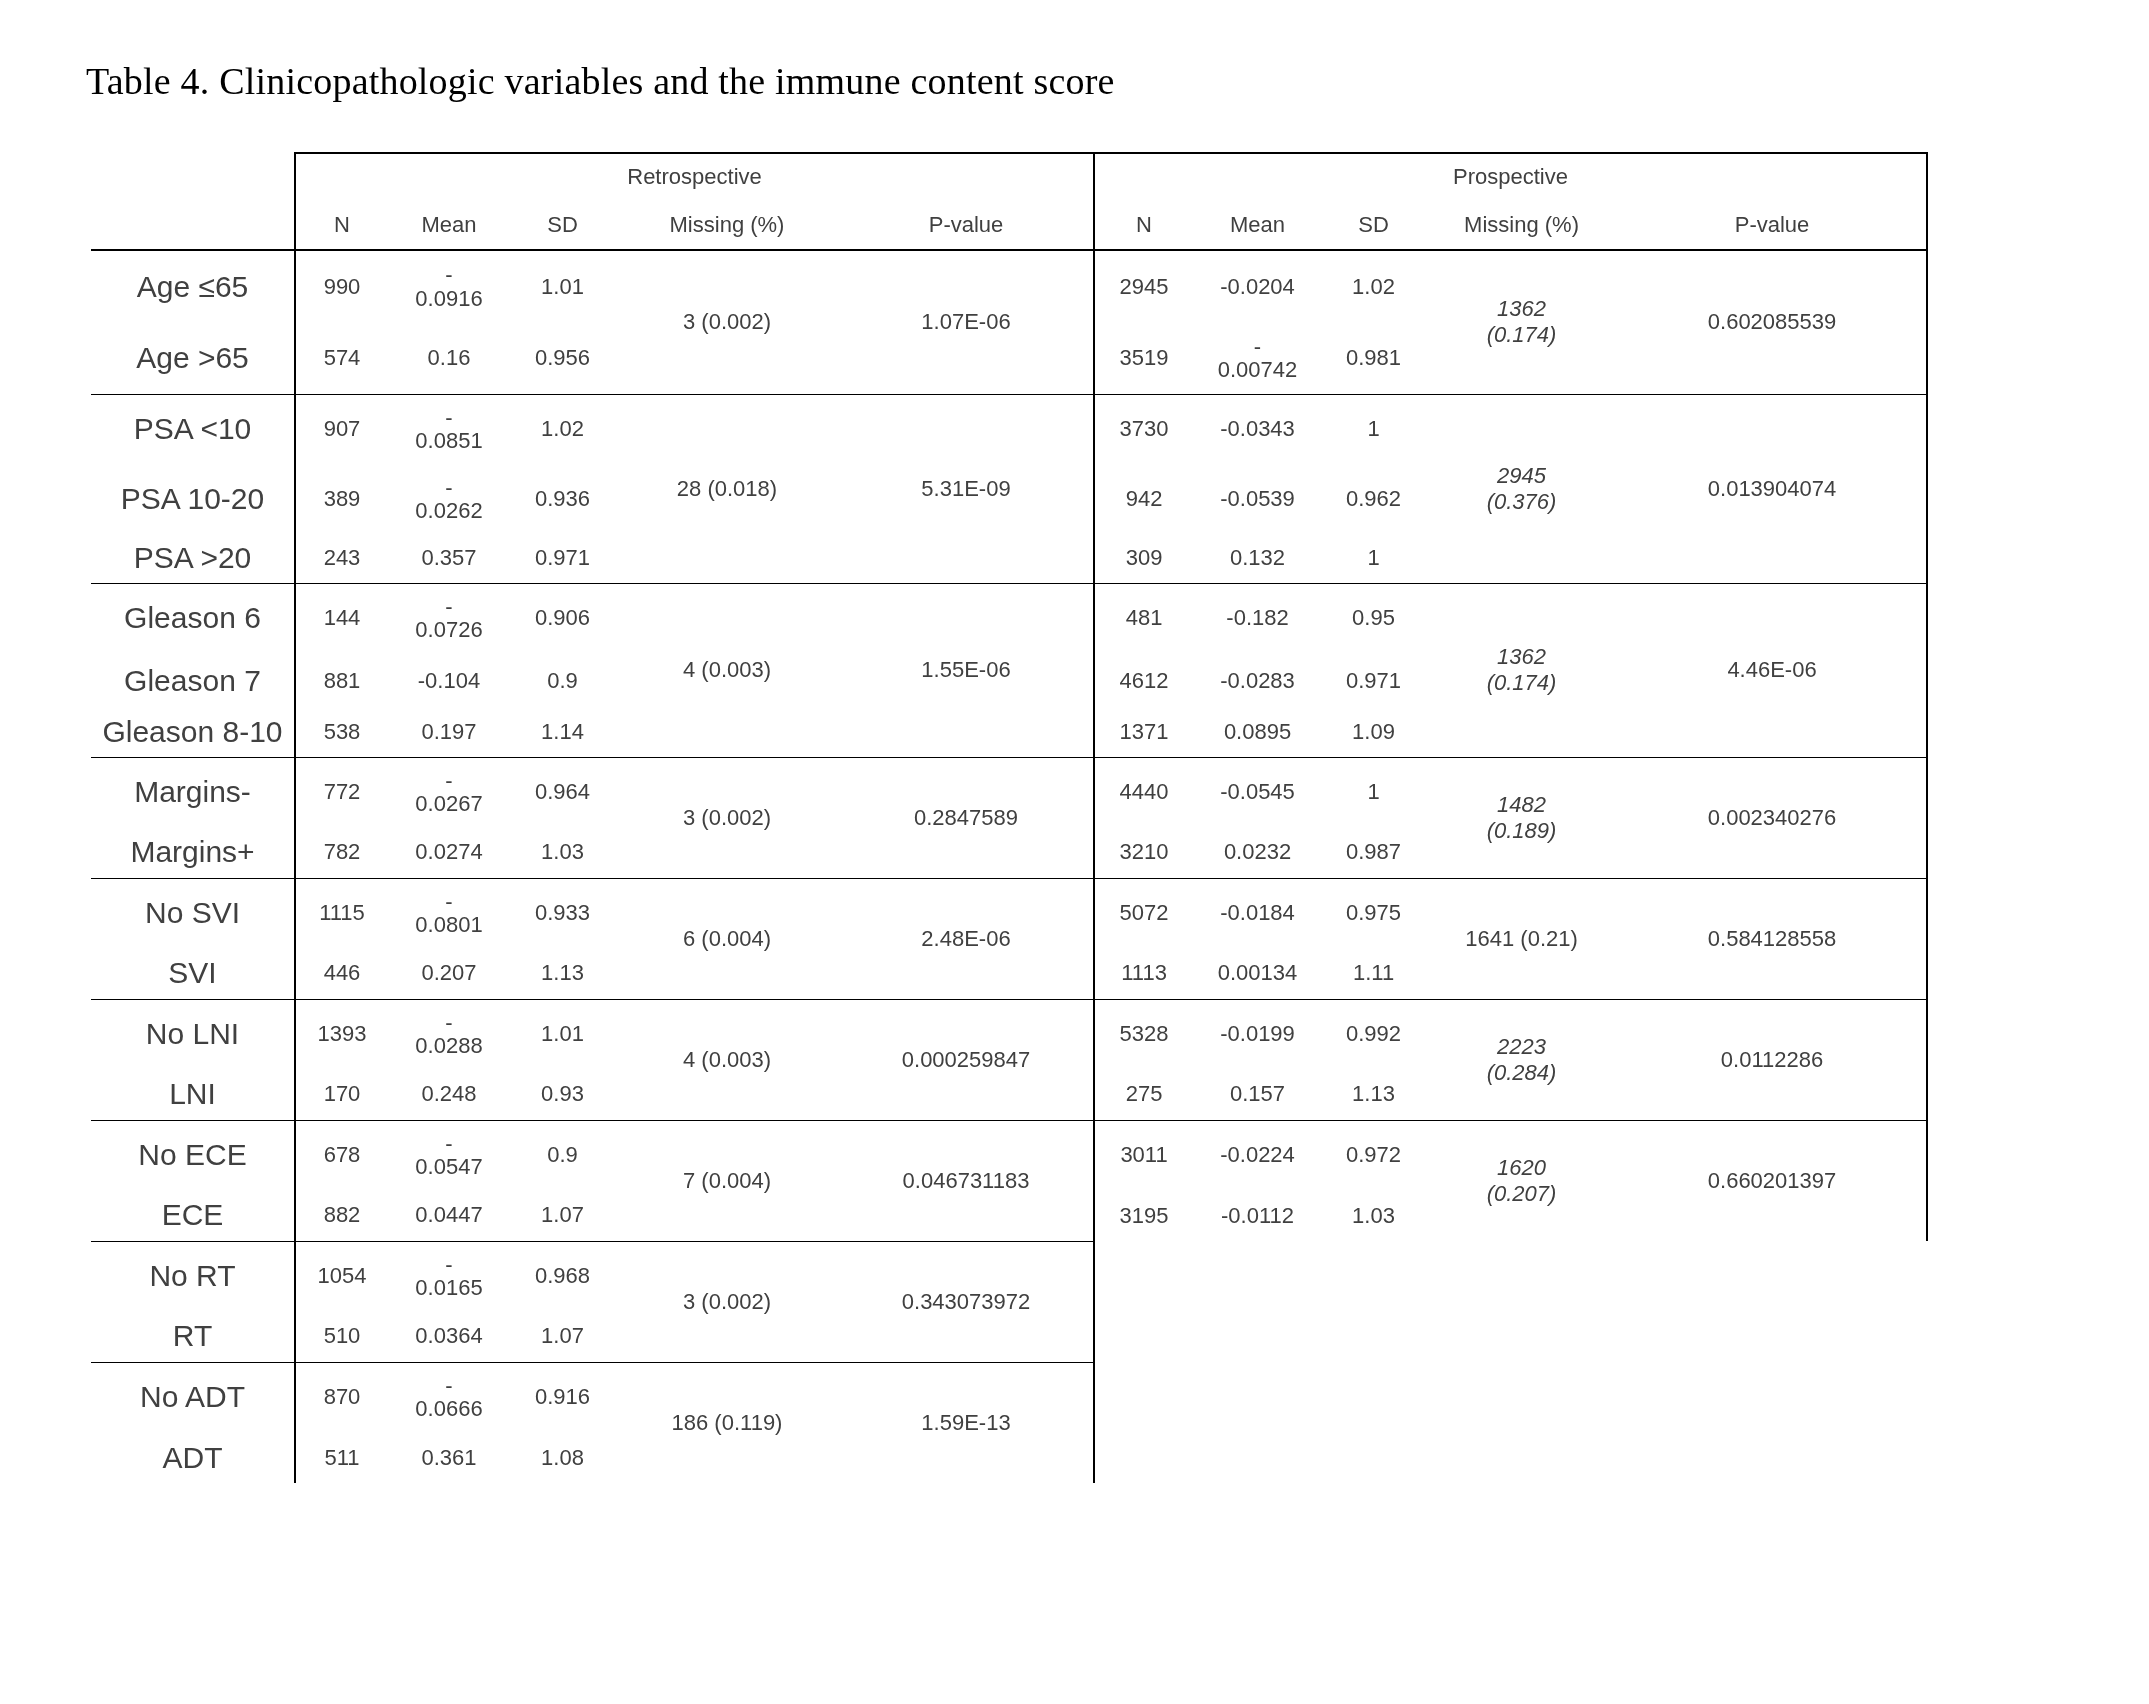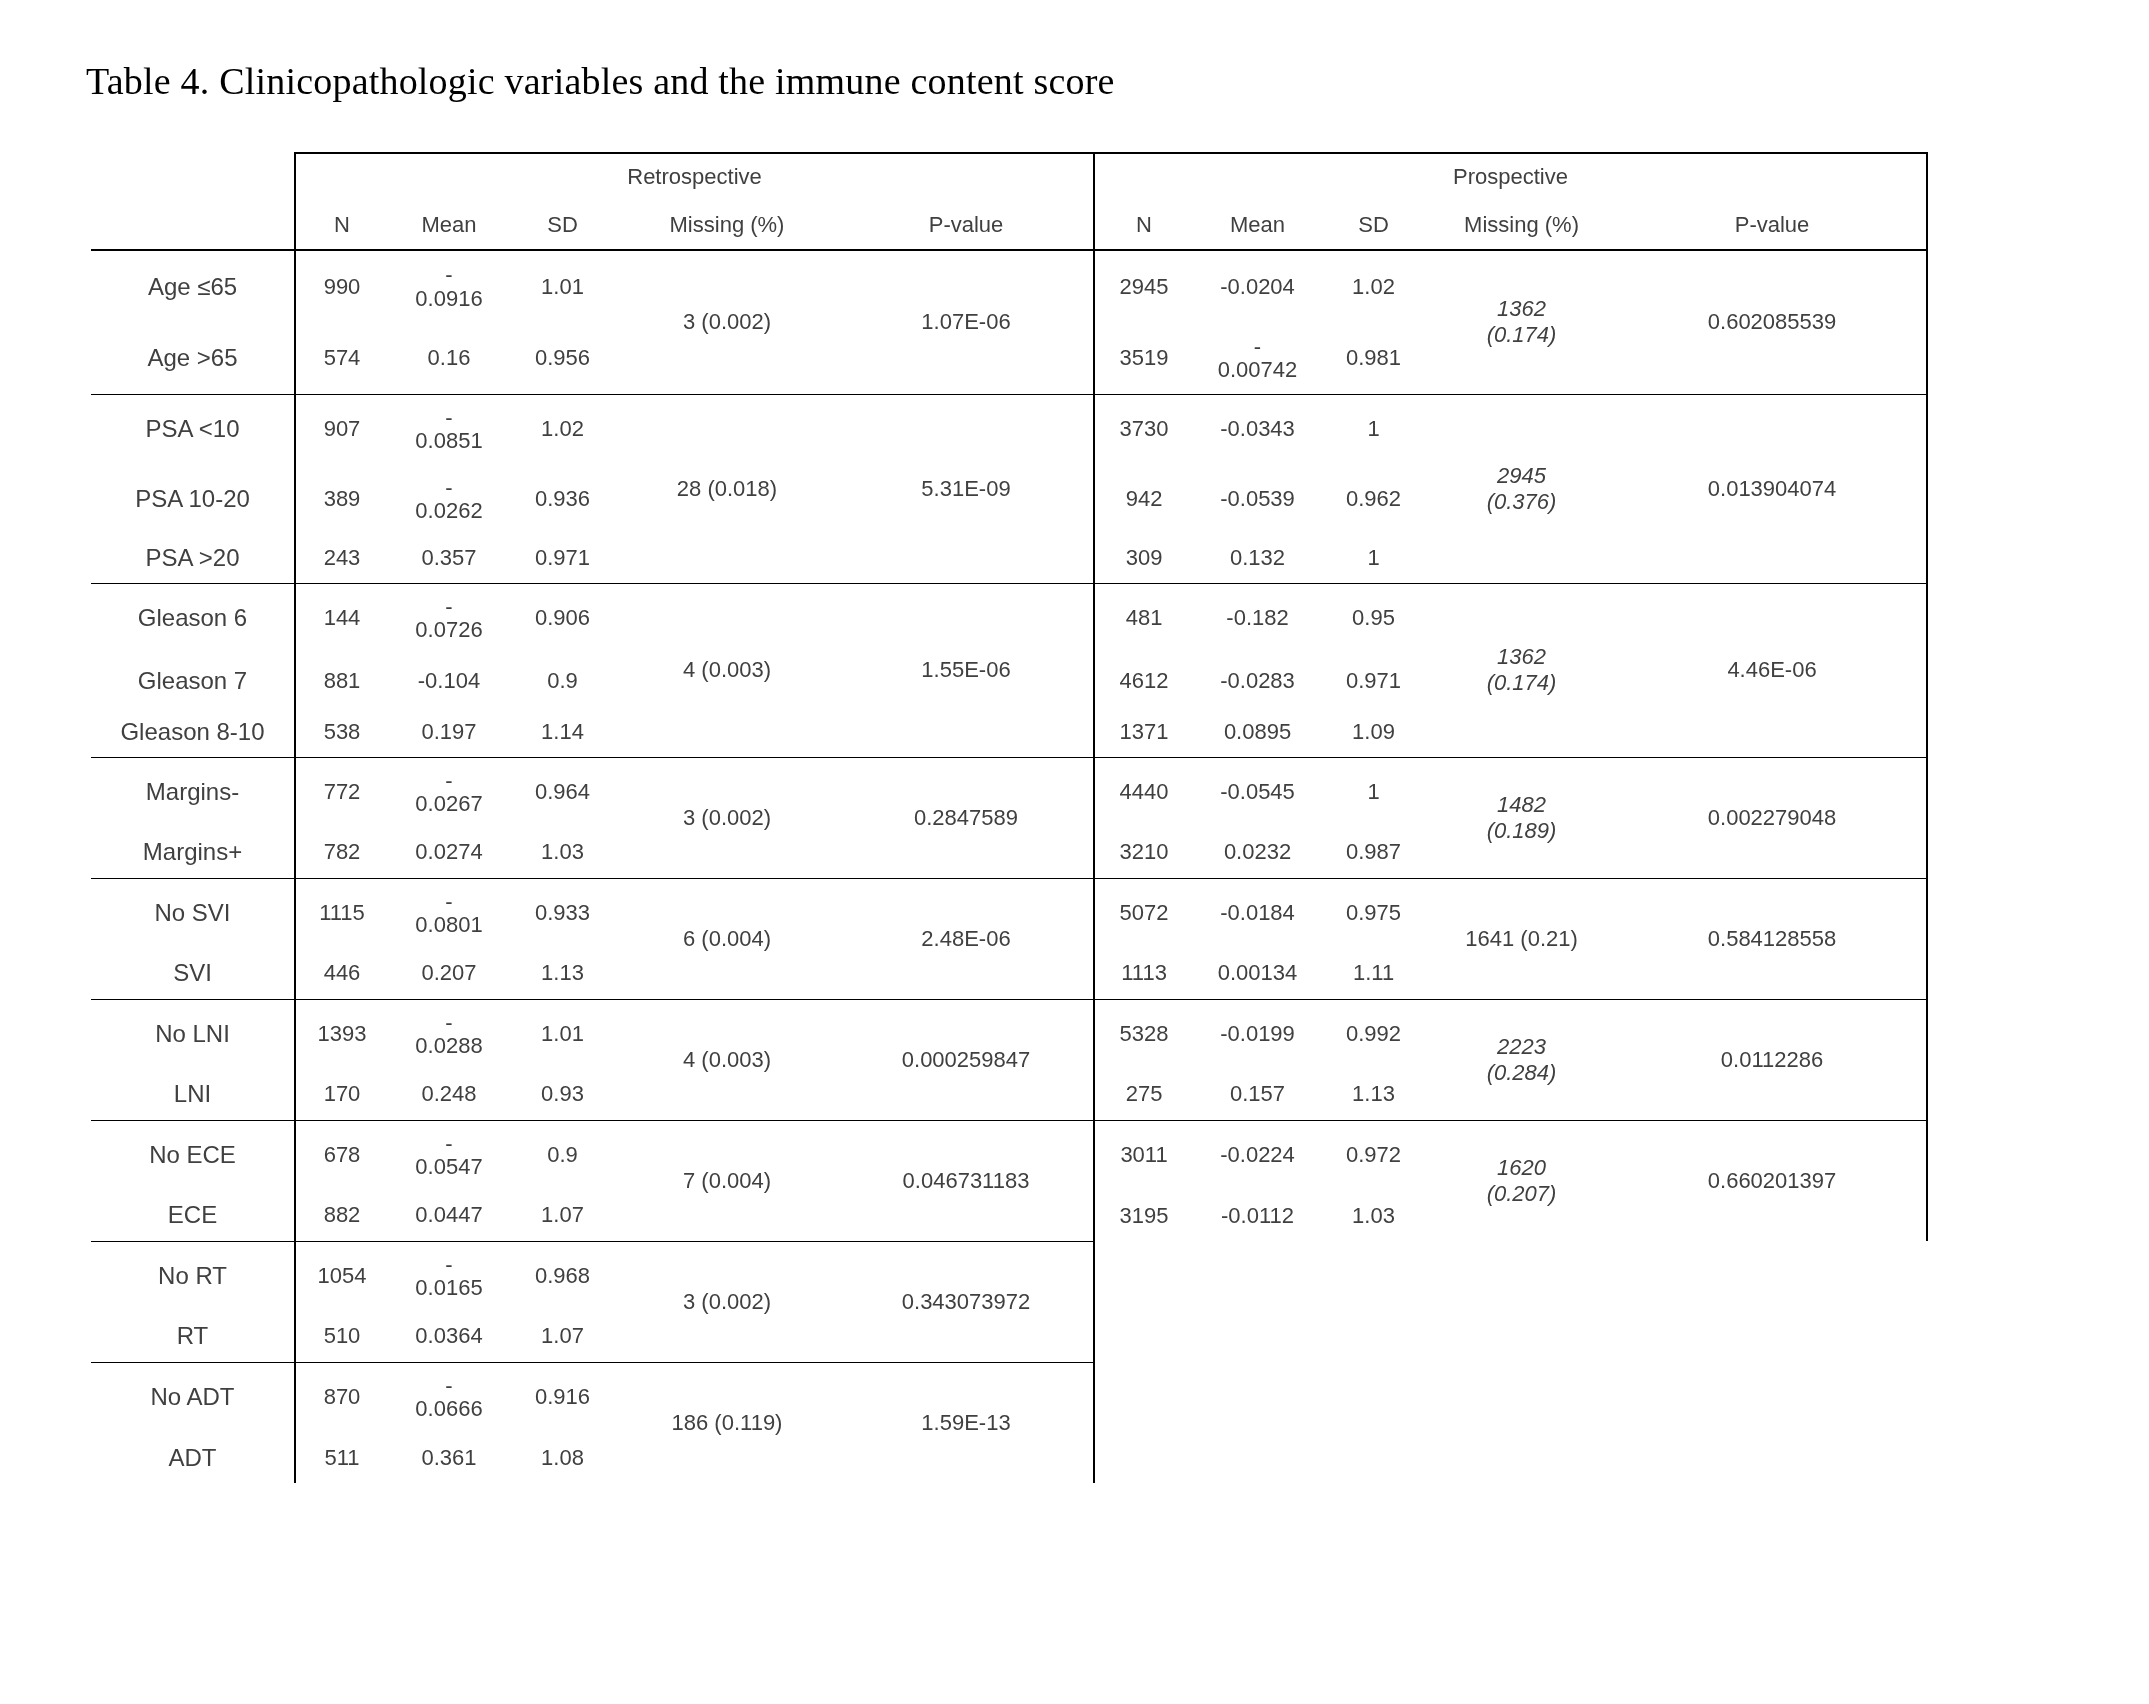--- a/index.html
+++ b/index.html
@@ -79,21 +79,21 @@
     height: 46px;
     line-height: 46px;
   }
   .col-head {
     font-size: 22px;
     height: 49px;
     line-height: 49px;
   }
   .rowlabel {
     text-align: center;
-    font-size: 24px;
+    font-size: 30px;
     white-space: nowrap;
   }
   .cellval {
     font-size: 22px;
     white-space: nowrap;
   }
   .tall { height: 72px; }
   .mid  { height: 70px; }
 
   
@@ -297,21 +297,21 @@
         <td class="cellval bd-right bd-top-thin" rowspan="2">0.2847589</td>
         <td class="cellval bd-top-thin">4440</td>
         <td class="cellval bd-top-thin">-0.0545</td>
         <td class="cellval bd-top-thin">1</td>
         <td class="cellval bd-top-thin" rowspan="2">
           <span class="stack2">
             <span>1482</span>
             <span>(0.189)</span>
           </span>
         </td>
-        <td class="cellval bd-right bd-top-thin" rowspan="2">0.002279048</td>
+        <td class="cellval bd-right bd-top-thin" rowspan="2">0.002340276</td>
       </tr>
       <tr style="height:51px;">
         <td class="rowlabel">Margins+</td>
         <td class="cellval bd-left">782</td>
         <td class="cellval">0.0274</td>
         <td class="cellval">1.03</td>
         <td class="cellval">3210</td>
         <td class="cellval">0.0232</td>
         <td class="cellval">0.987</td>
       </tr>

